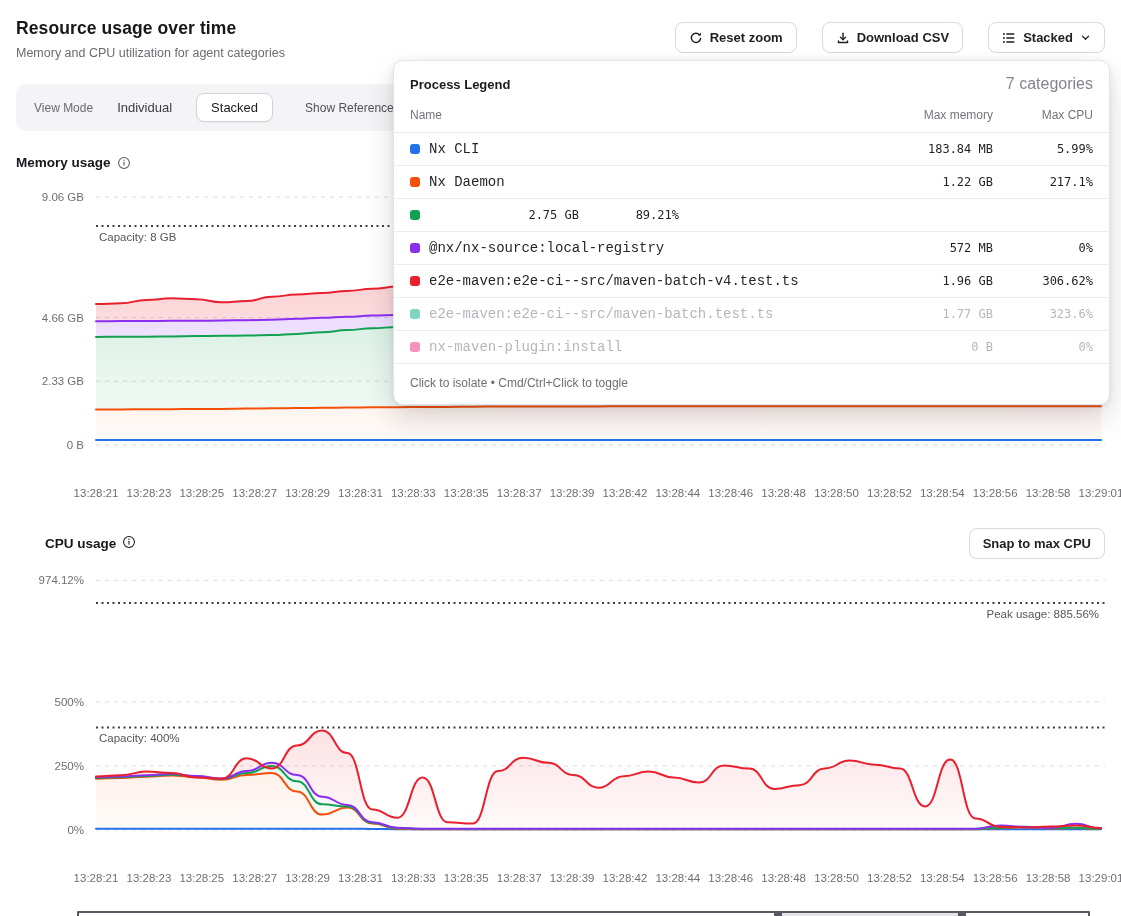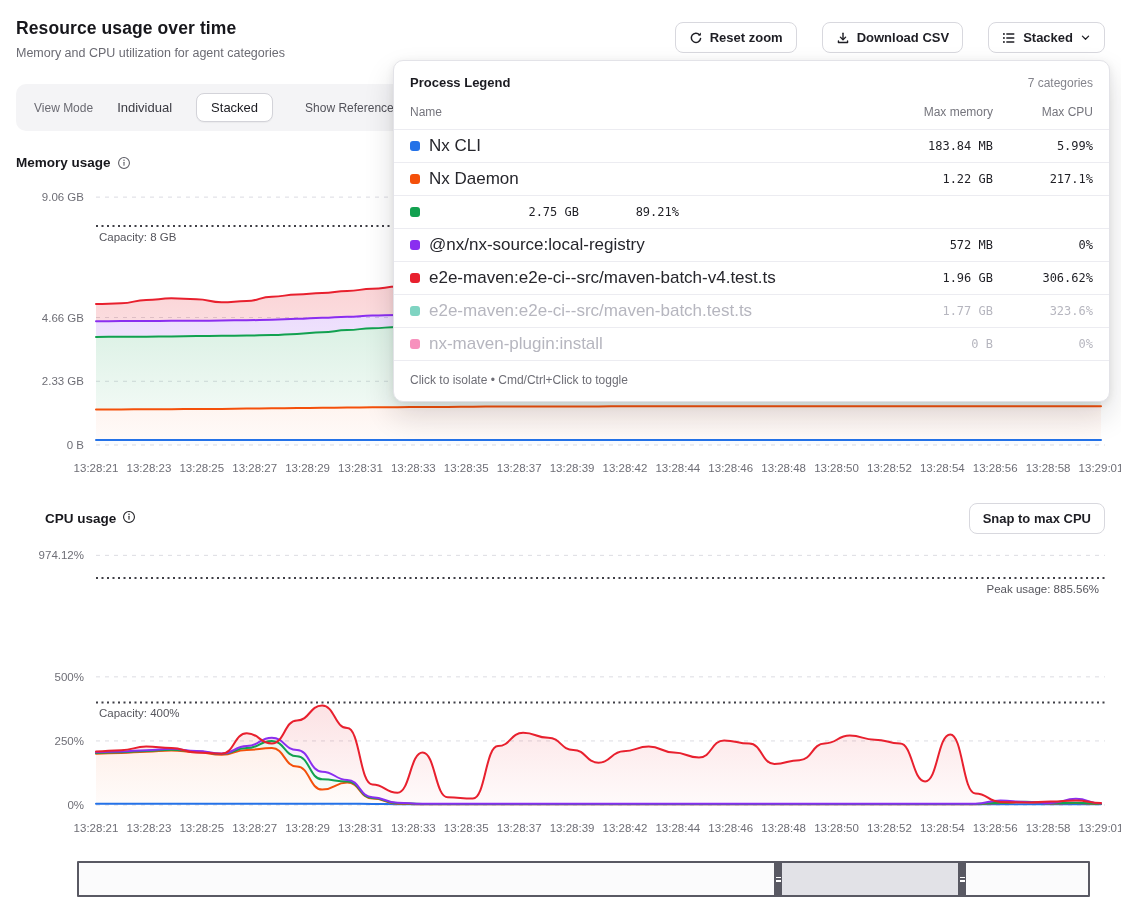--- a/index.html
+++ b/index.html
@@ -27,47 +27,47 @@
 
   
   .sec-head { display:flex; align-items:center; gap:6px; margin-top:24px; }
   .sec-head h2 { font-size:13.5px; font-weight:bold; color:#17171c; }
   .sec-head .info { color:#5a5a62; display:flex; }
   .sec-row { display:flex; align-items:center; justify-content:space-between; margin-top:24px;margin-left:29px; }
   .sec-row .left { display:flex; align-items:center; gap:6px; }
   .sec-row h2 { font-size:13.5px; font-weight:bold; }
 
   .chart-wrap { position:relative; margin-top:8px; }
-  .xticks { position:relative; height:20px; }
+  .xticks { position:relative; height:20px;margin-top:25px; }
   .xtick { position:absolute; top:3px; transform:translateX(-50%); font-size:11.5px; color:#6e6e76; white-space:nowrap; }
 
   
   .brush { position:relative; margin-left:61px; margin-top:22px; width:1013px; height:36px;
     border:2px solid #595963; background:#fbfbfc; border-radius:1px; }
   .brush-sel { position:absolute; top:0; bottom:0; left:703px; width:176px; background:#e2e2e7; }
   .brush-handle { position:absolute; top:-2px; bottom:-2px; width:8px; background:#595963; display:flex;
     flex-direction:column; align-items:center; justify-content:center; gap:2px; cursor:ew-resize; }
   .brush-handle i { display:block; width:5px; height:1.5px; background:#fff; }
   .bh-l { left:695px; } .bh-r { left:879px; }
 
   
   .popover { position:absolute; left:393px; top:60px; width:717px; background:#fff;
     border:1px solid #e3e3e8; border-radius:10px; box-shadow:0 14px 30px rgba(18,18,28,.14), 0 2px 8px rgba(18,18,28,.08);
     z-index:20; padding-top:14px; }
   .pop-head { display:flex; justify-content:space-between; align-items:center; padding:0 16px; }
   .pop-title { font-size:13px; font-weight:bold; color:#1b1b21; }
-  .pop-count { font-size:12px; color:#84848c; }
+  .pop-count { font-size:16px; color:#84848c; }
   .pop-cols { display:flex; align-items:center; padding:15px 16px 10px; border-bottom:1px solid #ececf1;
     font-size:12px; color:#75757d; }
   .pop-cols .c-name { flex:1; }
   .pop-cols .c-mem { width:150px; text-align:right; }
   .pop-cols .c-cpu { width:100px; text-align:right; }
   .lg-row { display:flex; align-items:center; height:33px; padding:0 16px; border-bottom:1px solid #ececf1; cursor:pointer; }
   .lg-dot { width:10px; height:10px; border-radius:3px; margin-right:9px; flex:none; }
-  .lg-name { flex:1; font-size:17px; color:#26262c; overflow:hidden; white-space:nowrap; }
+  .lg-name { flex:1; font-size:14px; color:#26262c; overflow:hidden; white-space:nowrap;font-family:Liberation Mono, monospace; }
   .lg-mem { width:150px; text-align:right; font-family:"DejaVu Sans Mono", monospace; font-size:12px; color:#1f1f25; }
   .lg-cpu { width:100px; text-align:right; font-family:"DejaVu Sans Mono", monospace; font-size:12px; color:#1f1f25; }
   .lg-row.dim .lg-name, .lg-row.dim .lg-mem, .lg-row.dim .lg-cpu { color:#b6b6bf; }
   .pop-foot { padding:12px 16px 14px; font-size:12px; color:#6e6e76; }
 </style>
 </head>
 <body>
 
 <div class="page">
 

